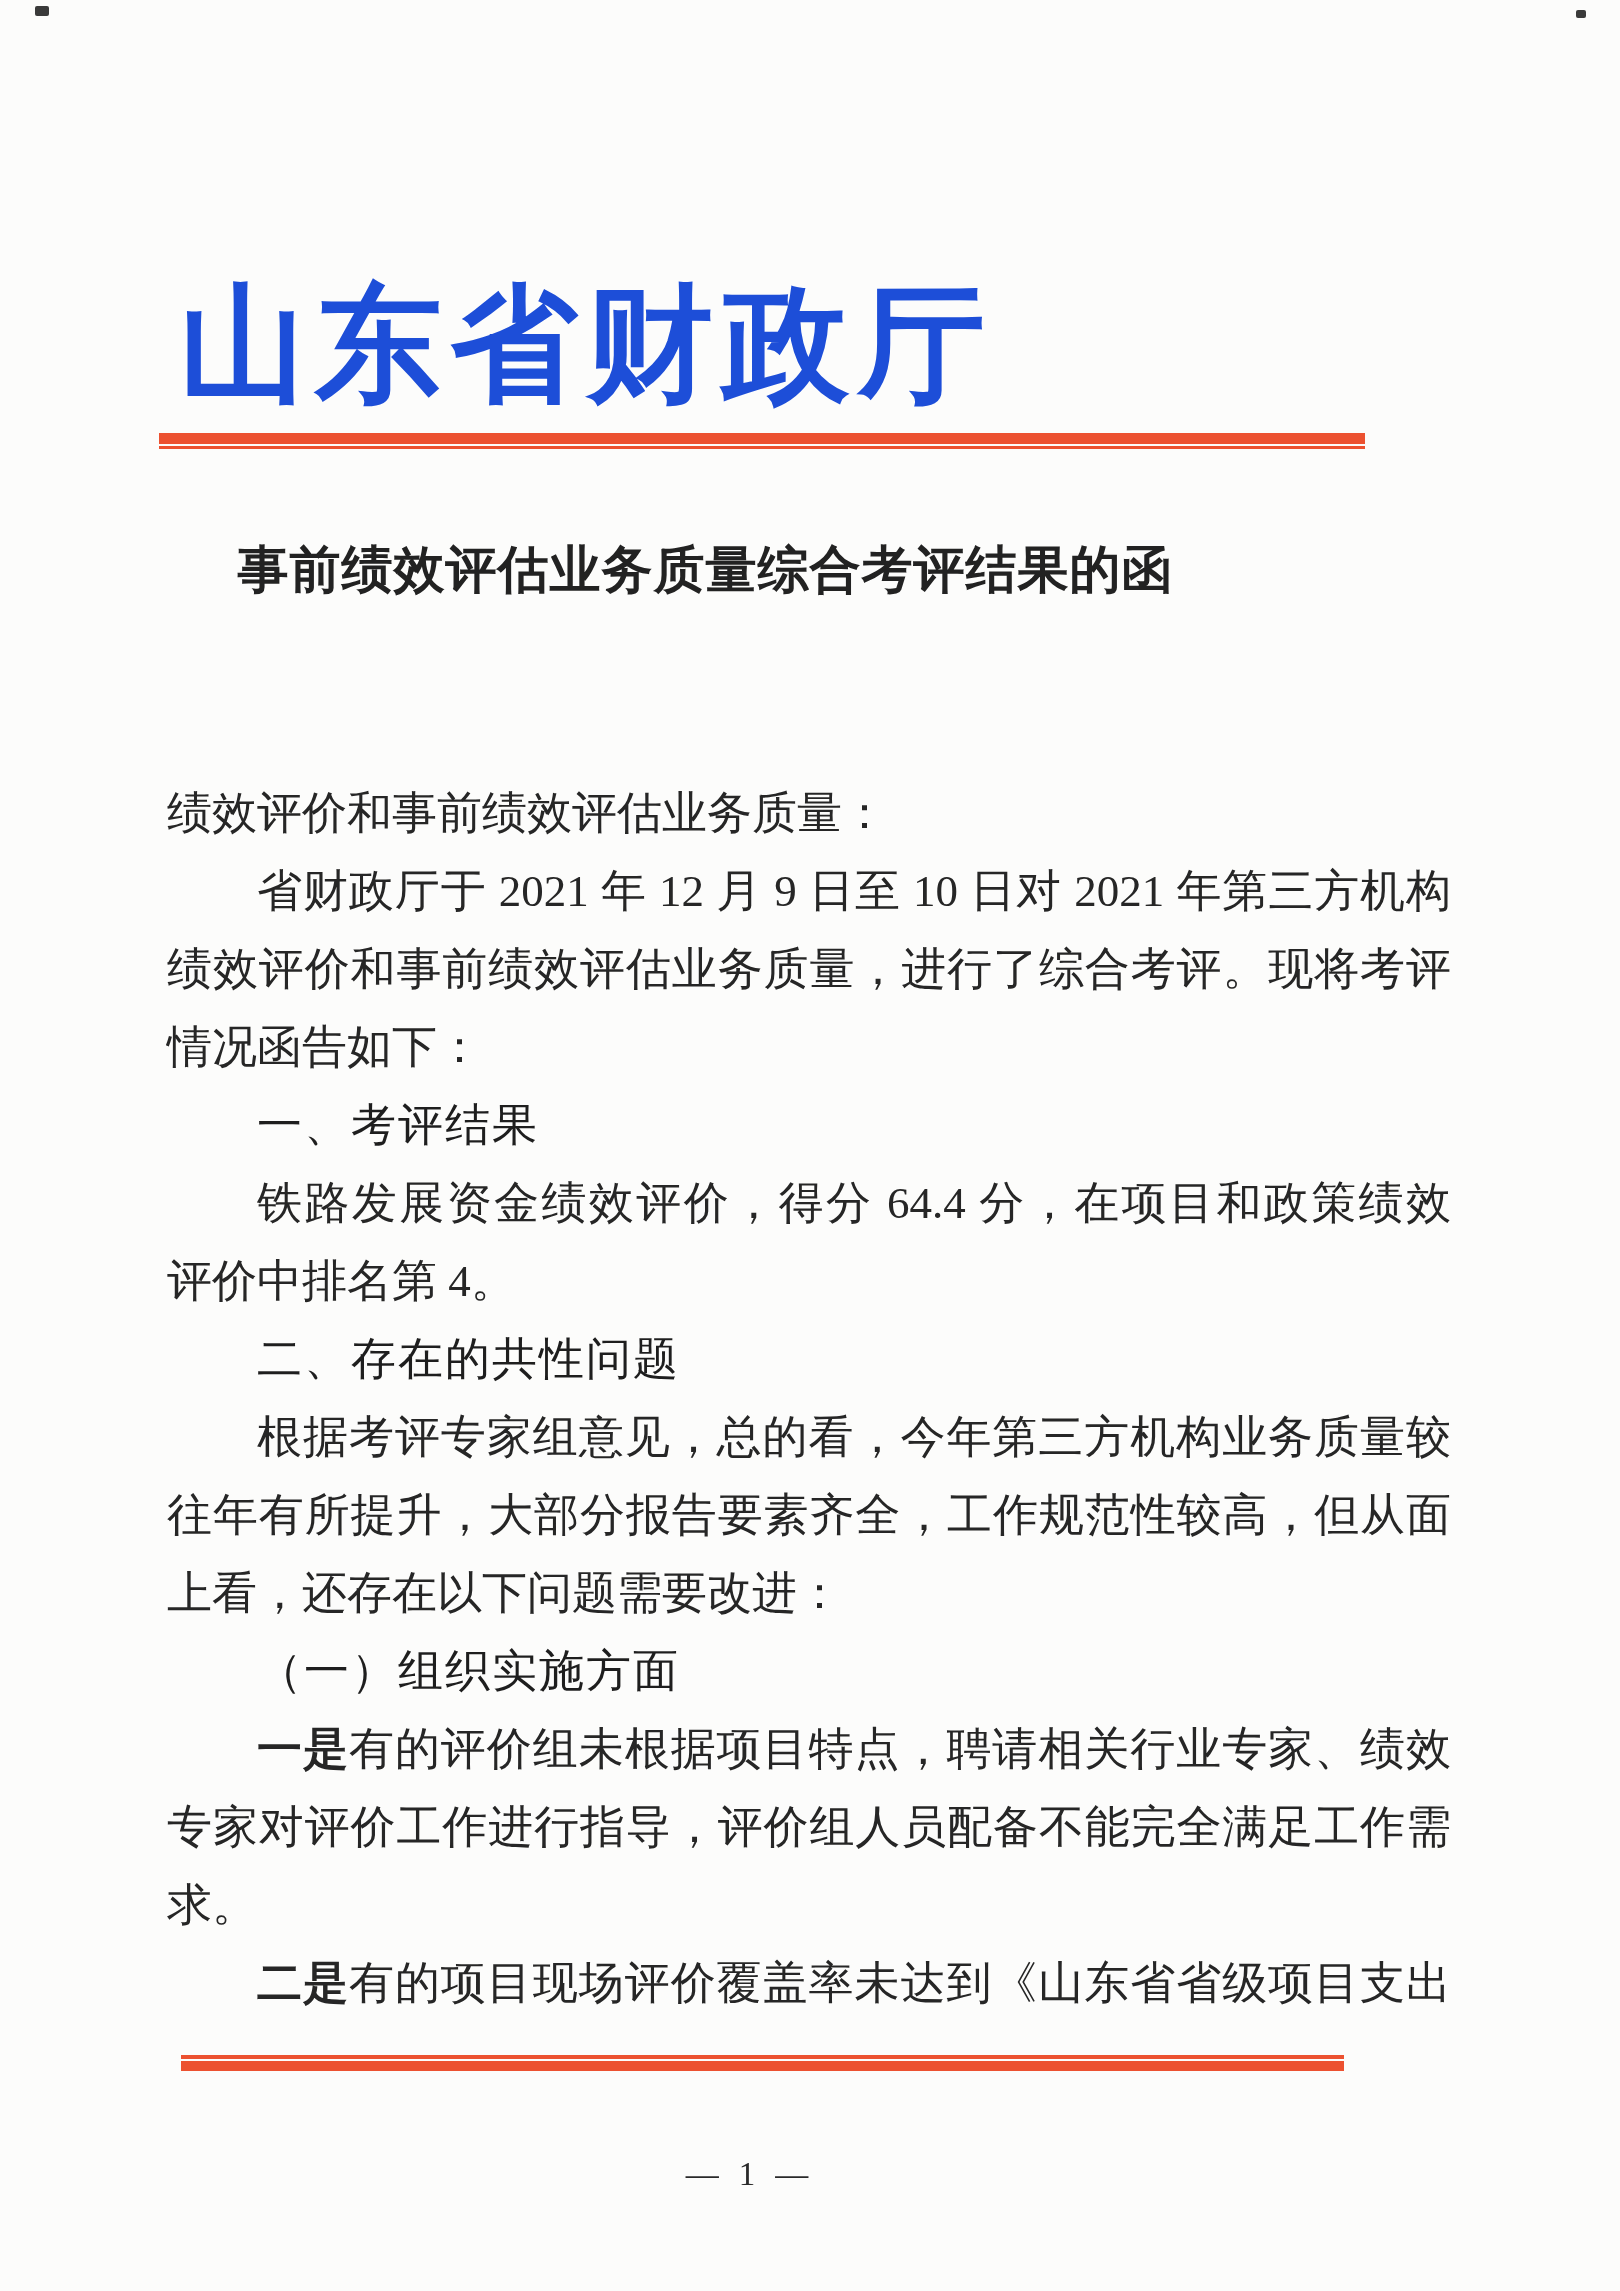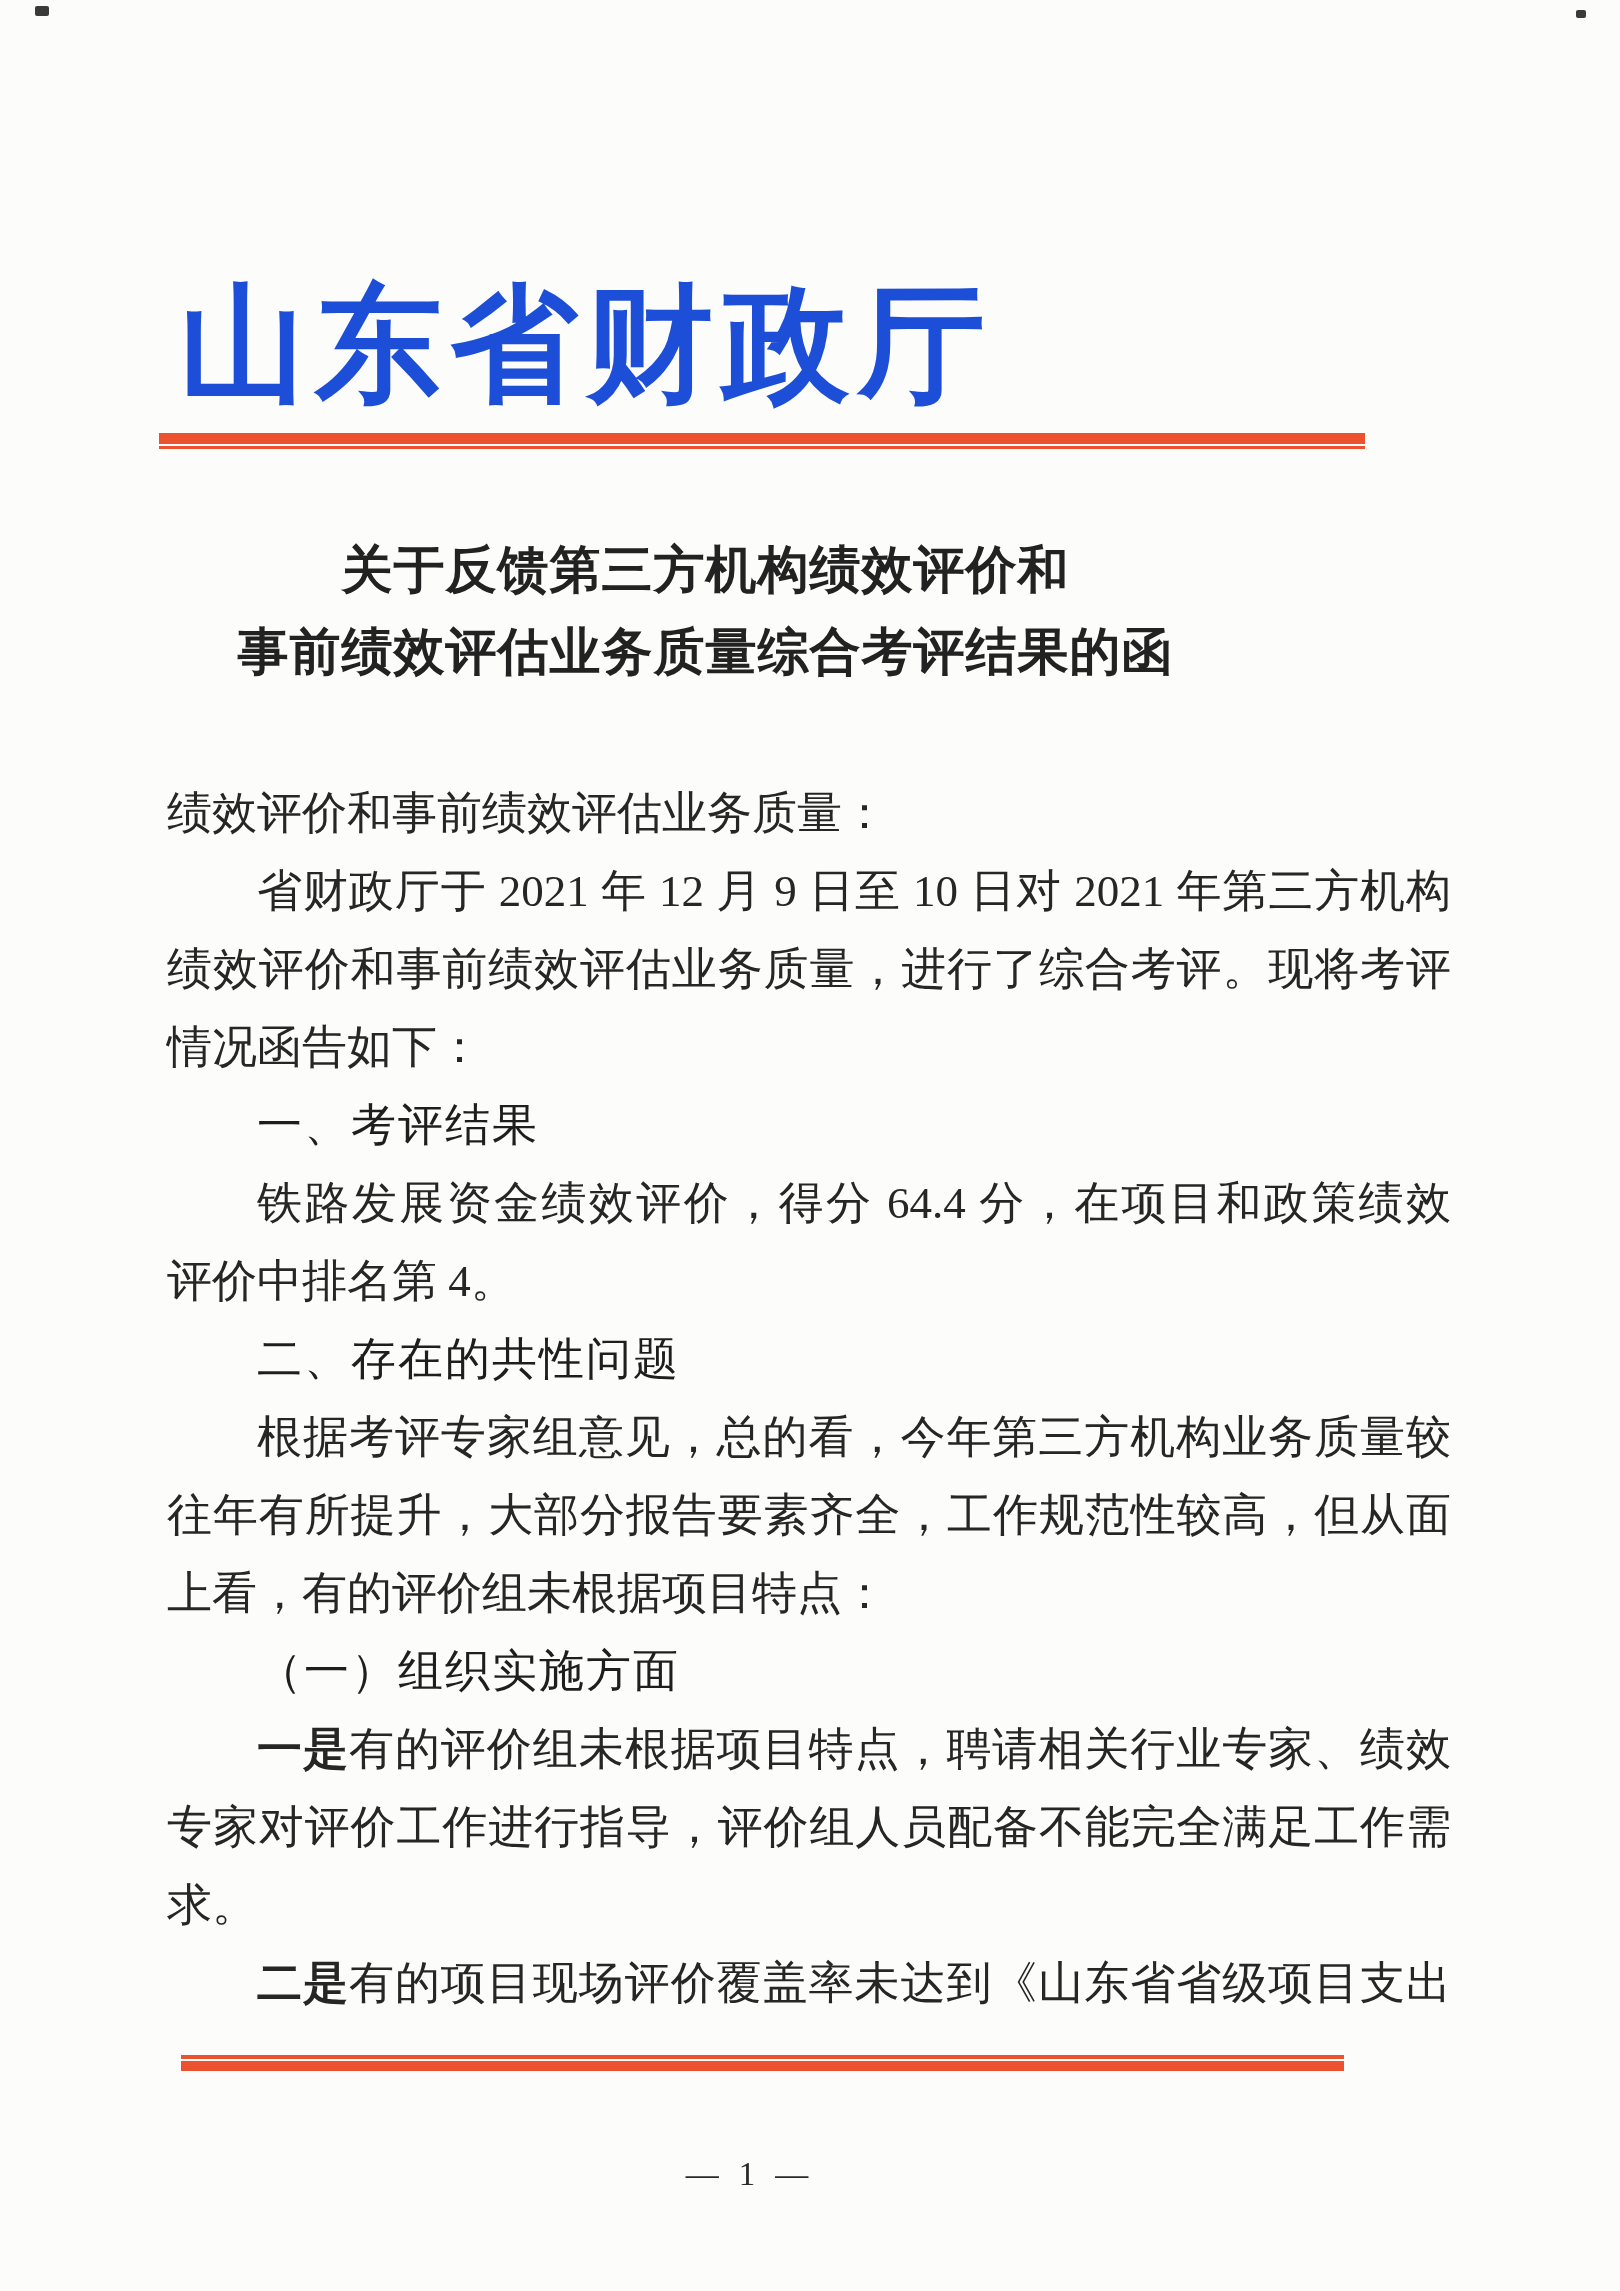--- a/index.html
+++ b/index.html
@@ -93,21 +93,20 @@
 
   <div class="letterhead">山东省财政厅</div>
 
   <div class="rule-top">
     <div class="thick"></div>
     <div class="gap"></div>
     <div class="thin"></div>
   </div>
 
   <div class="doc-title">
-    <div class="t-line">关于反馈第三方机构绩效评价和</div>
     <div class="t-line">事前绩效评估业务质量综合考评结果的函</div>
   </div>
 
   <div class="body-text">
     <div class="line">
       <span>绩效评价和事前绩效评估业务质量：</span>
     </div>
 
     <div class="line indent fill">
       <span>省财政厅于 2021 年 12 月 9 日至 10 日对 2021 年第三方机构</span>
@@ -130,21 +129,21 @@
     <div class="line indent h">
       <span>二、存在的共性问题</span>
     </div>
     <div class="line indent fill">
       <span>根据考评专家组意见，总的看，今年第三方机构业务质量较</span>
     </div>
     <div class="line fill">
       <span>往年有所提升，大部分报告要素齐全，工作规范性较高，但从面</span>
     </div>
     <div class="line">
-      <span>上看，有的评价组未根据项目特点：</span>
+      <span>上看，还存在以下问题需要改进：</span>
     </div>
     <div class="line indent h">
       <span>（一）组织实施方面</span>
     </div>
     <div class="line indent fill">
       <span class="lead">一是</span><span>有的评价组未根据项目特点，聘请相关行业专家、绩效</span>
     </div>
     <div class="line fill">
       <span>专家对评价工作进行指导，评价组人员配备不能完全满足工作需</span>
     </div>

